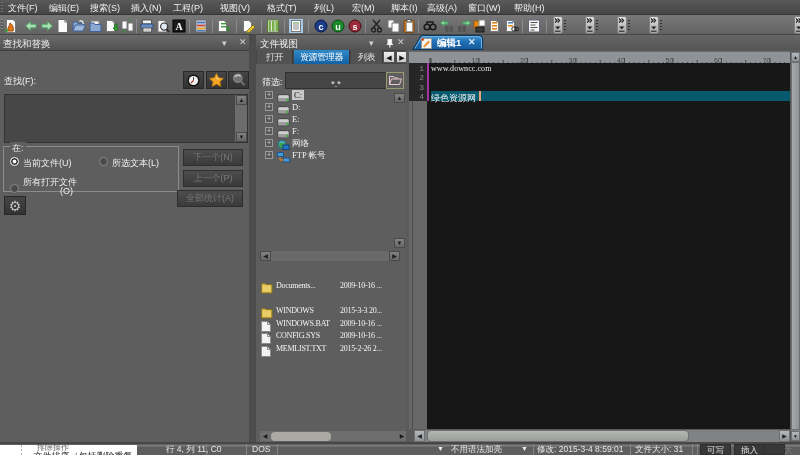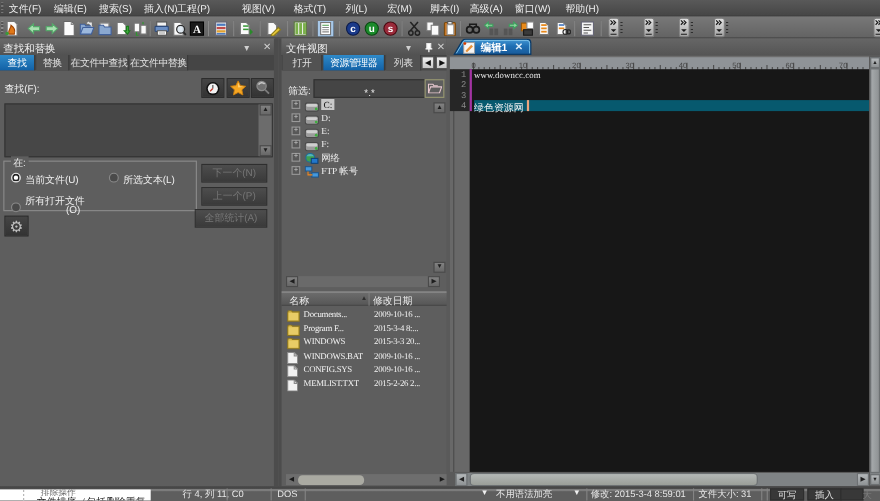--- a/index.html
+++ b/index.html
@@ -88,21 +88,21 @@
 </head>
 <body>
 <div id="root">
 
 <div id="menubar">
   <div class="grip"></div>
   <span class="mi" style="left:8px">文件(F)</span>
   <span class="mi" style="left:49px">编辑(E)</span>
   <span class="mi" style="left:90px">搜索(S)</span>
   <span class="mi" style="left:131px">插入(N)</span>
-  <span class="mi" style="left:161px">工程(P)</span>
+  <span class="mi" style="left:173px">工程(P)</span>
   <span class="mi" style="left:220px">视图(V)</span>
   <span class="mi" style="left:267px">格式(T)</span>
   <span class="mi" style="left:314px">列(L)</span>
   <span class="mi" style="left:352px">宏(M)</span>
   <span class="mi" style="left:391px">脚本(I)</span>
   <span class="mi" style="left:427px">高级(A)</span>
   <span class="mi" style="left:468px">窗口(W)</span>
   <span class="mi" style="left:514px">帮助(H)</span>
 </div>
 
@@ -329,26 +329,20 @@
             <path d="M2.2 10.5 L7.3 10.5 L4.75 13.2 Z" fill="#1a1a1a"></path>
             <line x1="2" y1="15.2" x2="7.5" y2="15.2" stroke="#1a1a1a"></line>
           </svg></div>
       </div>
 </div>
 
 <div id="panelL">
   <div class="ptitle" style="left:3px; top:2.5px;">查找和替换</div>
   <div class="ptbtn" style="left:222px; top:3px;">▾</div>
   <div class="ptbtn" style="left:239px; top:2px;">✕</div>
-  <div class="tabrow" style="left:0; top:15px; width:250px; background:#454545;">
-    <div class="tab active" style="left:0; width:32px;">查找</div>
-    <div class="tab" style="left:33px; width:30px;">替换</div>
-    <div class="tab" style="left:64px; width:53px;">在文件中查找</div>
-    <div class="tab" style="left:118px; width:53px;">在文件中替换</div>
-  </div>
   <div class="body">
     <div class="abs" style="left:4px; top:11px; color:#f0f0f0; font-size:9px;">查找(F):</div>
     <div class="sbtn" style="left:183px; top:7px;">
       <svg width="13" height="13" viewBox="0 0 13 13" style="position:absolute;left:3px;top:1.5px;">
         <circle cx="6.5" cy="6.5" r="6" fill="#111"></circle>
         <circle cx="6.5" cy="6.5" r="4.6" fill="#f2f2f2"></circle>
         <line x1="6.5" y1="6.5" x2="6.5" y2="3.2" stroke="#444" stroke-width="1"></line>
         <line x1="6.5" y1="6.5" x2="4" y2="9" stroke="#c03a2a" stroke-width="1.2"></line>
       </svg>
     </div>
@@ -473,42 +467,28 @@
   <div class="abs" style="left:138px; top:58px; width:11px; height:155px;">
     <div class="scb" style="left:0; top:0;">▲</div>
     <div class="scb" style="left:0; bottom:0;">▼</div>
   </div>
 
   <div class="abs" style="left:4px; top:216px; width:140px; height:10px; background:#6a6a6a;">
     <div class="scb" style="left:0; top:0; height:10px;">◀</div>
     <div class="scb" style="right:0; top:0; height:10px;">▶</div>
   </div>
 
-  <div class="abs" style="left:0; top:230px; width:153px; height:13px; background:linear-gradient(#6c6c6c,#575757); border-top:1px solid #9a9a9a; border-bottom:1px solid #454545; color:#ececec; font-size:9px;">
-    <span class="abs" style="left:7px; top:1px;">名称</span>
-    <span class="abs" style="left:72px; top:3px; color:#2e2e2e; font-size:6px;">▲</span>
-    <div class="abs" style="left:79px; top:0; width:1px; height:12px; background:#7c7c7c;"></div>
-    <span class="abs" style="left:83px; top:1px;">修改日期</span>
-  </div>
   <div id="flist" class="abs" style="left:0; top:244px; width:153px; height:152px; overflow:hidden;">
         <div class="abs" style="left:0; top:0px; width:153px; height:12.5px;">
           <span class="abs" style="left:5px; top:1px;"><svg width="12" height="11" viewBox="0 0 12 11">
               <path d="M0.5 2.5 L0.5 10 L11 10 L11 1.5 L5 1.5 L4 0.5 L1 0.5 Z" fill="#d8b84a" stroke="#8a7420"></path>
               <path d="M1.5 2.5 L10 2.5 L10 9 L1.5 9 Z" fill="#e8cc66"></path>
             </svg></span>
           <span class="abs mono" style="left:20px; top:2px; font-size:8px; letter-spacing:-0.25px; white-space:nowrap; color:#f4f4f4;">Documents...</span>
           <span class="abs mono" style="left:84px; top:2px; font-size:8px; letter-spacing:-0.25px; white-space:nowrap; color:#f4f4f4;">2009-10-16 ...</span>
-        </div>
-        <div class="abs" style="left:0; top:12.5px; width:153px; height:12.5px;">
-          <span class="abs" style="left:5px; top:1px;"><svg width="12" height="11" viewBox="0 0 12 11">
-              <path d="M0.5 2.5 L0.5 10 L11 10 L11 1.5 L5 1.5 L4 0.5 L1 0.5 Z" fill="#d8b84a" stroke="#8a7420"></path>
-              <path d="M1.5 2.5 L10 2.5 L10 9 L1.5 9 Z" fill="#e8cc66"></path>
-            </svg></span>
-          <span class="abs mono" style="left:20px; top:2px; font-size:8px; letter-spacing:-0.25px; white-space:nowrap; color:#f4f4f4;">Program F...</span>
-          <span class="abs mono" style="left:84px; top:2px; font-size:8px; letter-spacing:-0.25px; white-space:nowrap; color:#f4f4f4;">2015-3-4 8:...</span>
         </div>
         <div class="abs" style="left:0; top:25px; width:153px; height:12.5px;">
           <span class="abs" style="left:5px; top:1px;"><svg width="12" height="11" viewBox="0 0 12 11">
               <path d="M0.5 2.5 L0.5 10 L11 10 L11 1.5 L5 1.5 L4 0.5 L1 0.5 Z" fill="#d8b84a" stroke="#8a7420"></path>
               <path d="M1.5 2.5 L10 2.5 L10 9 L1.5 9 Z" fill="#e8cc66"></path>
             </svg></span>
           <span class="abs mono" style="left:20px; top:2px; font-size:8px; letter-spacing:-0.25px; white-space:nowrap; color:#f4f4f4;">WINDOWS</span>
           <span class="abs mono" style="left:84px; top:2px; font-size:8px; letter-spacing:-0.25px; white-space:nowrap; color:#f4f4f4;">2015-3-3 20...</span>
         </div>
         <div class="abs" style="left:0; top:37.5px; width:153px; height:12.5px;">

